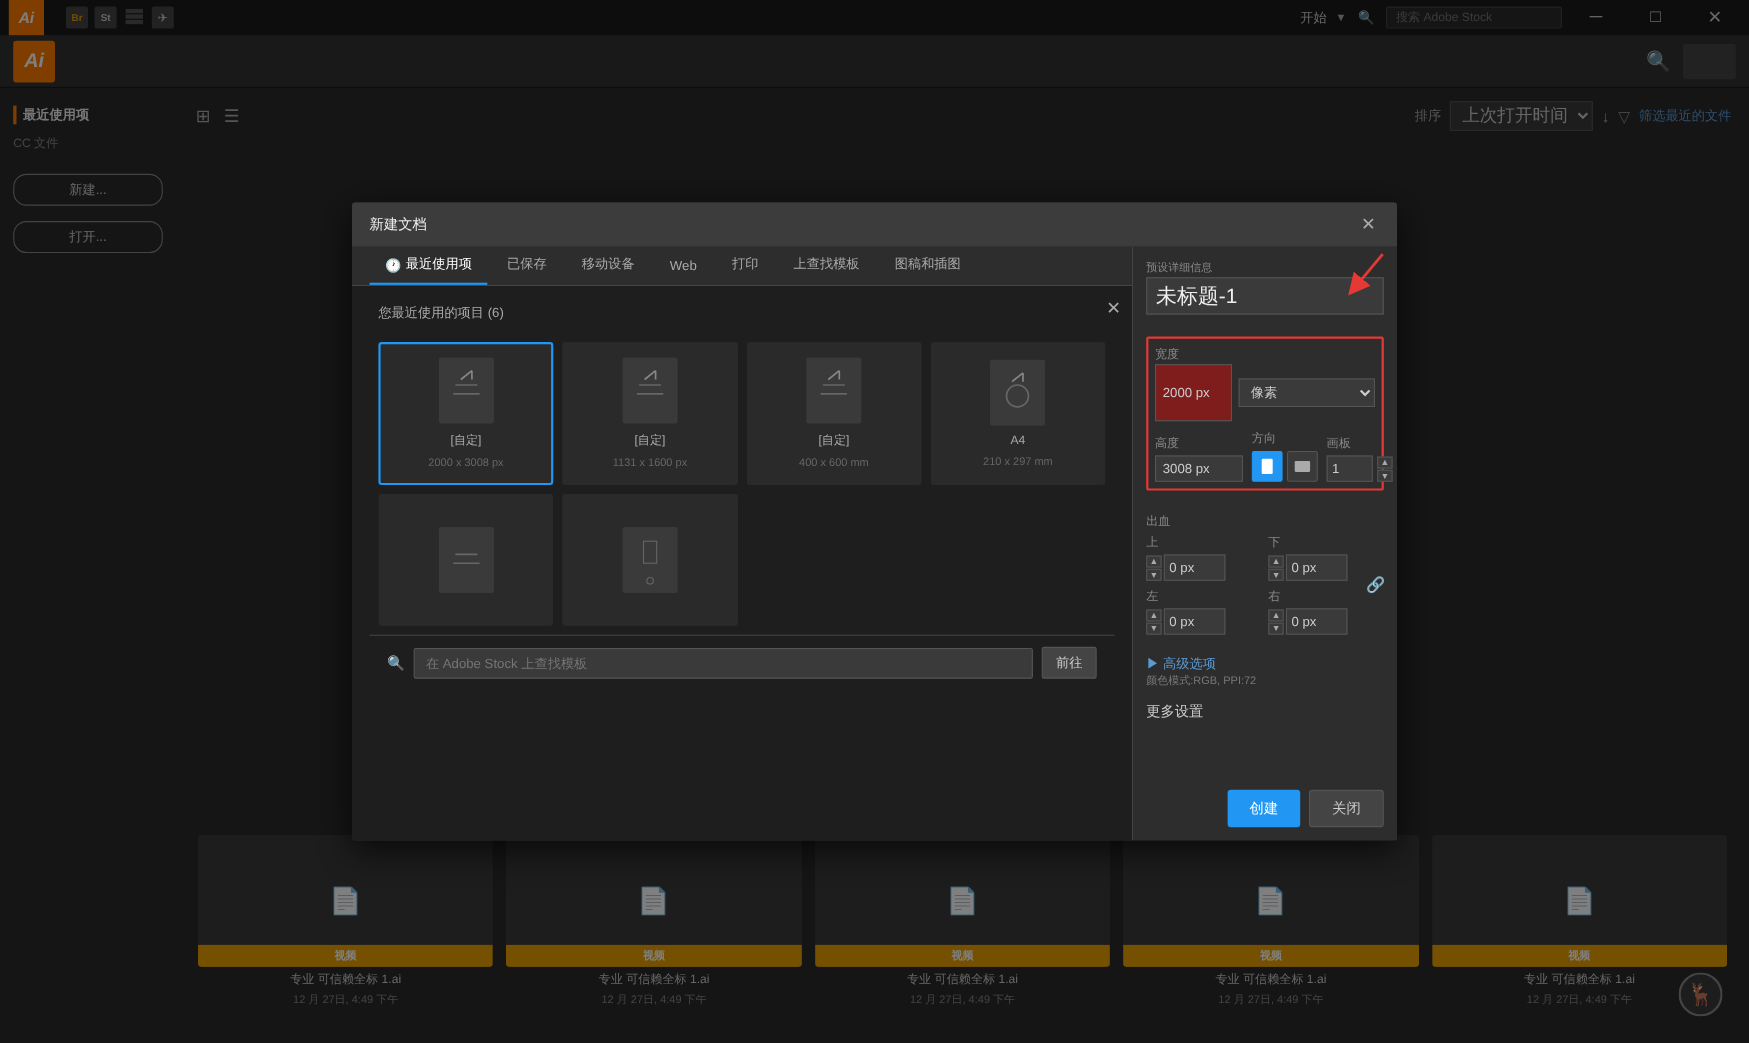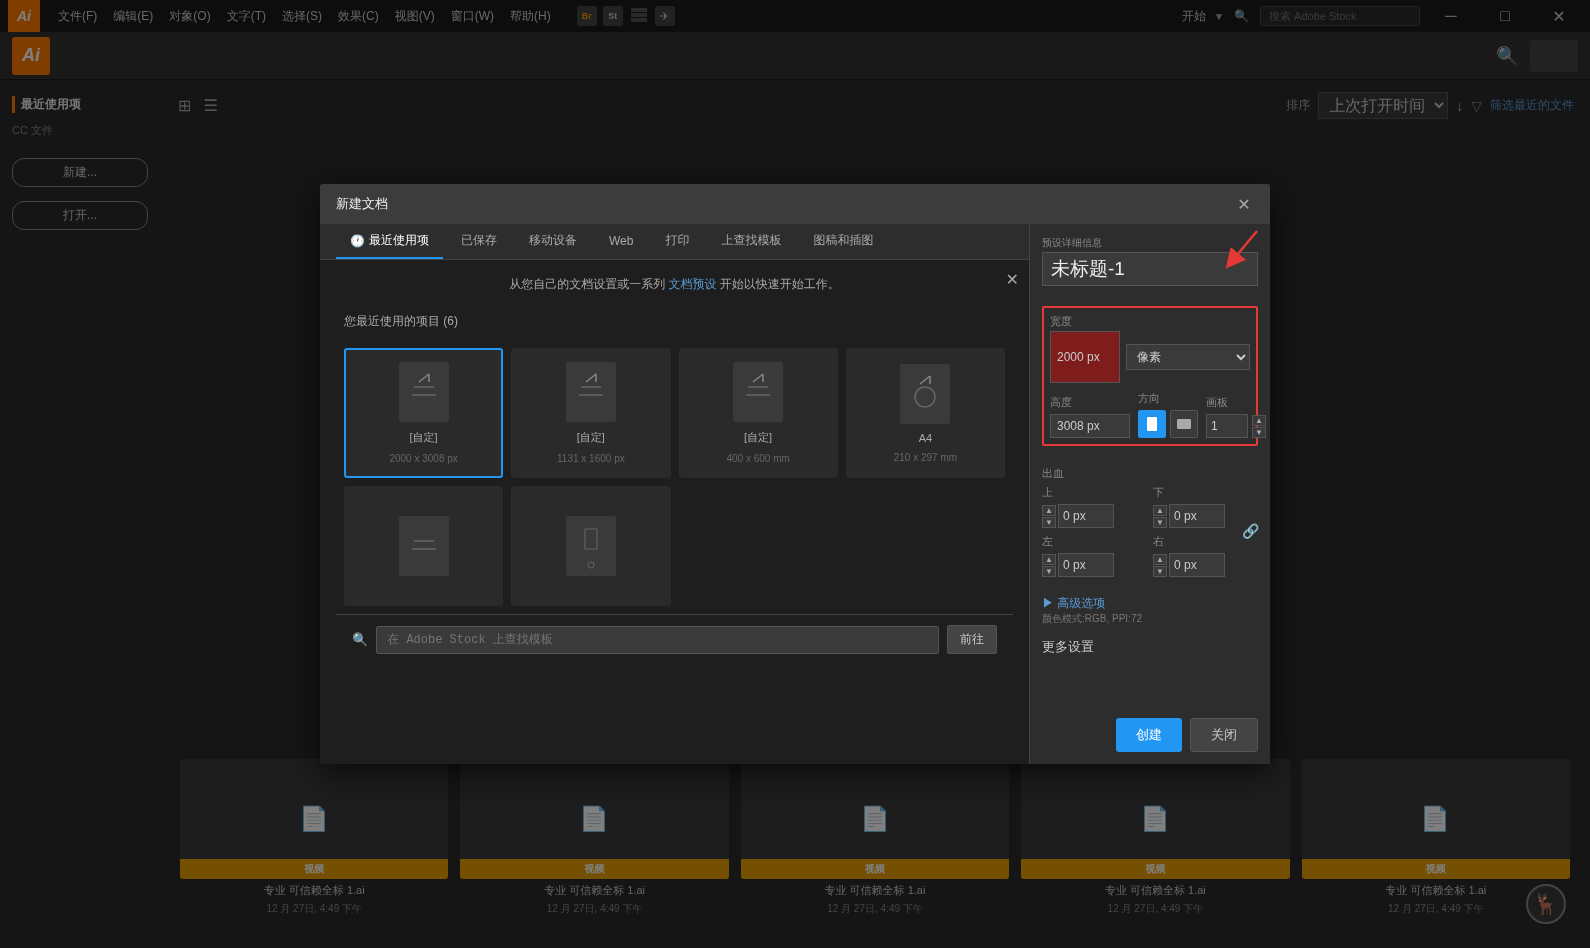--- a/index.html
+++ b/index.html
@@ -387,21 +387,20 @@
       border-top: 1px solid #444;
     }
     .stock-search-input {
       flex: 1;
       background: #3a3a3a;
       border: 1px solid #555;
       color: #ccc;
       padding: 6px 10px;
       font-size: 12px;
       border-radius: 2px;
-      font-family: Liberation Mono, monospace;
     }
     .stock-search-btn {
       background: #444;
       border: 1px solid #555;
       color: #ccc;
       padding: 5px 12px;
       font-size: 12px;
       cursor: pointer;
       border-radius: 2px;
     }
@@ -586,31 +585,20 @@
       cursor: pointer;
       display: flex; align-items: center; gap: 4px;
     }
   </style>
 </head>
 <body>
 
 <div class="title-bar">
   <div class="title-bar-left">
     <div class="ai-logo">Ai</div>
-    <div class="menu-bar">
-      <span class="menu-item">文件(F)</span>
-      <span class="menu-item">编辑(E)</span>
-      <span class="menu-item">对象(O)</span>
-      <span class="menu-item">文字(T)</span>
-      <span class="menu-item">选择(S)</span>
-      <span class="menu-item">效果(C)</span>
-      <span class="menu-item">视图(V)</span>
-      <span class="menu-item">窗口(W)</span>
-      <span class="menu-item">帮助(H)</span>
-    </div>
     <div style="display:flex;gap:6px;margin-left:8px;">
       <div class="title-bar-icon-box" style="font-size:9px;font-weight:bold;color:#e8a000;">Br</div>
       <div class="title-bar-icon-box" style="font-size:9px;font-weight:bold;color:#ccc;">St</div>
       <div class="title-bar-icon-box" style="background:transparent;border:none;">
         <svg width="16" height="16" viewBox="0 0 16 16">
             <rect x="0" y="0" width="16" height="4" fill="#555"></rect>
             <rect x="0" y="5" width="16" height="4" fill="#555"></rect>
             <rect x="0" y="10" width="16" height="4" fill="#555"></rect>
           </svg>
       </div>
@@ -730,25 +718,20 @@
           <div class="dialog-tab">已保存</div>
           <div class="dialog-tab">移动设备</div>
           <div class="dialog-tab">Web</div>
           <div class="dialog-tab">打印</div>
           <div class="dialog-tab">上查找模板</div>
           <div class="dialog-tab">图稿和插图</div>
         </div>
 
         <div class="welcome-banner">
           <span class="welcome-banner-close">✕</span>
-          <div class="welcome-subtitle">
-            <span>从您自己的文档设置或一系列</span>
-            <a href="#">文档预设</a>
-            <span>开始以快速开始工作。</span>
-          </div>
 
           <div class="recent-items-header">您最近使用的项目 (6)</div>
 
           <div class="template-grid">
 
             <div class="template-item selected">
               <div class="template-icon">
                 <svg width="40" height="50" viewBox="0 0 40 50">
                   <rect width="40" height="50" fill="#3a3a3a" rx="2"></rect>
                   <line x1="10" y1="20" x2="30" y2="20" stroke="#666" stroke-width="1.5"></line>

